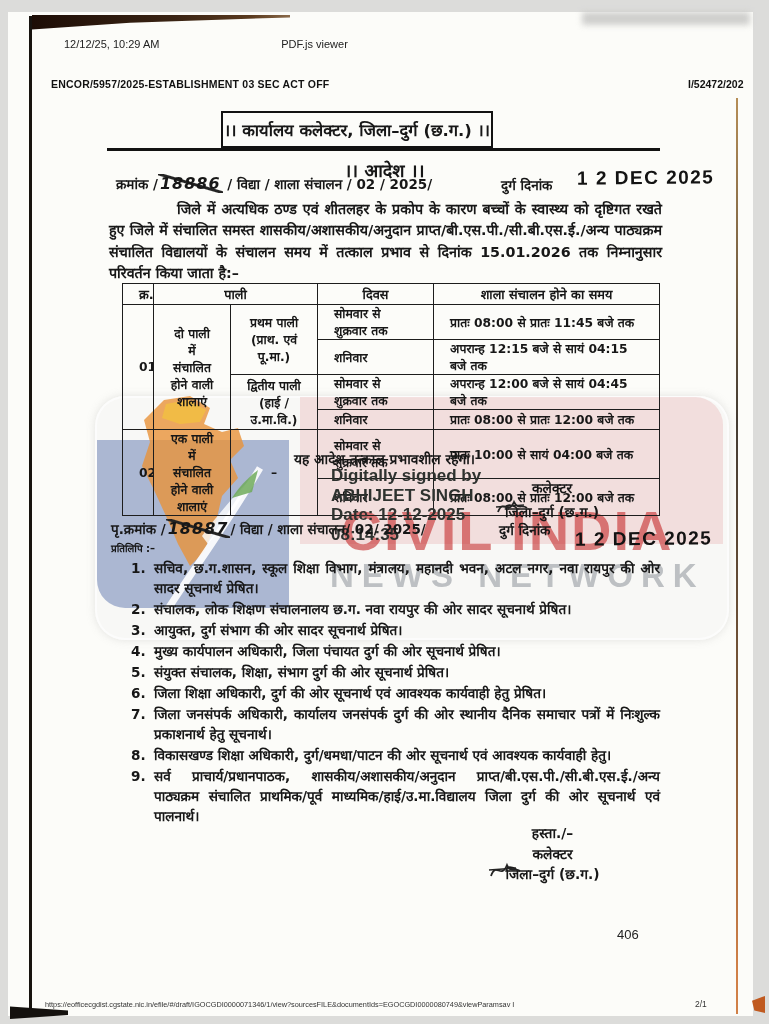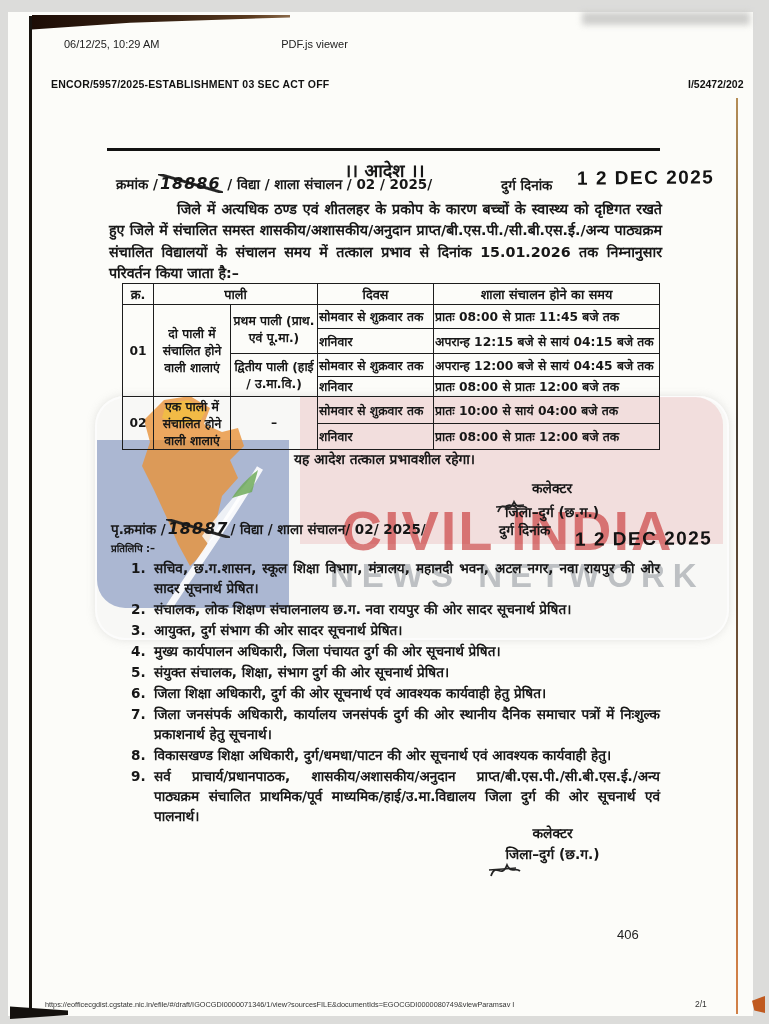--- a/index.html
+++ b/index.html
@@ -42,21 +42,21 @@
     letter-spacing:1.5px;color:#131313;white-space:nowrap;transform:rotate(-.6deg);z-index:11;}
   .stamp1{left:577px;top:167px;}
   .stamp2{left:575px;top:528px;}
 
   .body-para{left:109px;top:199px;width:553px;font-size:14.3px;line-height:1.5;
     text-align:justify;text-indent:68px;}
 
   
   table.sched{left:122px;top:283px;width:537px;border-collapse:collapse;table-layout:fixed;}
   table.sched td,table.sched th{border:1.6px solid #1d1d1d;font-weight:bold;color:#171717;
-    font-size:12.3px;padding:0 1px;overflow:hidden;}
+    font-size:12.3px;padding:0 16px;overflow:hidden;}
   table.sched th{font-size:12.8px;height:20px;}
   td.c{text-align:center;}
   td.l{text-align:left;padding-left:7px;}
 
   .effect-line{left:0;top:449px;width:769px;text-align:center;font-size:13.8px;}
 
   .digisig{left:331px;top:466px;font-family:"Liberation Sans",sans-serif;font-weight:600;
     font-size:17px;line-height:19.5px;color:#2e322f;white-space:nowrap;}
   .designation-mid{left:472px;top:476px;width:160px;text-align:center;font-size:13.8px;line-height:24px;}
   .sig-mark-mid{left:494px;top:496px;}
@@ -95,25 +95,26 @@
 <div class="canvas">
   <div class="page"></div>
 
   <div class="abs left-line"></div>
   <div class="abs corner-wedge"></div>
   <div class="abs top-smudge"></div>
   <div class="abs right-line"></div>
   <div class="abs bl-wedge"></div>
   <div class="abs br-mark"></div>
 
-  <div class="abs z10 en datetime">06/12/25, 10:29 AM</div>
+  <div class="abs z10 en datetime">12/12/25, 10:29 AM</div>
   <div class="abs z10 en viewer-title">PDF.js viewer</div>
   <div class="abs z10 en ref-left">ENCOR/5957/2025-ESTABLISHMENT 03 SEC ACT OFF</div>
   <div class="abs z10 en ref-right">I/52472/202</div>
 
+  <div class="abs z10 hi title-box">।। कार्यालय कलेक्टर, जिला–दुर्ग (छ.ग.) ।।</div>
   <div class="abs z10 thick-rule"></div>
   <div class="abs z10 hi order-heading">।। आदेश ।।</div>
 
   <div class="abs z10 hi ref-line">
     <span>क्रमांक /</span><span class="refnum">18886</span><span> / विद्या / शाला संचालन / 02 / 2025/</span>
   </div>
   <div class="abs z10 hi place-label-1">दुर्ग दिनांक</div>
   <div class="abs stamp stamp1">1 2 DEC 2025</div>
 
   <div class="abs z10 hi body-para">जिले में अत्यधिक ठण्ड एवं शीतलहर के प्रकोप के कारण बच्चों के स्वास्थ्य को दृष्टिगत रखते हुए जिले में संचालित समस्त शासकीय/अशासकीय/अनुदान प्राप्त/बी.एस.पी./सी.बी.एस.ई./अन्य पाठ्यक्रम संचालित विद्यालयों के संचालन समय में तत्काल प्रभाव से दिनांक 15.01.2026 तक निम्नानुसार परिवर्तन किया जाता है:–</div>
@@ -162,20 +163,26 @@
     </tr>
     <tr style="height:26px">
       <td class="l">शनिवार</td>
       <td class="l">प्रातः 08:00 से प्रातः 12:00 बजे तक</td>
     </tr>
   </tbody>
     </table>
 
   <div class="abs z10 hi effect-line">यह आदेश तत्काल प्रभावशील रहेगा।</div>
 
+  <div class="abs z10 digisig">
+    <div>Digitally signed by</div>
+    <div>ABHIJEET SINGH</div>
+    <div>Date: 12-12-2025</div>
+    <div>08:14:35</div>
+  </div>
 
   <div class="abs z10 hi designation-mid">
     <div>कलेक्टर</div>
     <div>जिला–दुर्ग (छ.ग.)</div>
   </div>
   <svg class="abs z10 sig-mark-mid" width="36" height="22" viewBox="0 0 36 22">
     <path d="M4 16 C9 2, 14 20, 20 6 C24 14, 28 8, 33 12" stroke="#242424" stroke-width="1.8" fill="none"></path>
     <path d="M2 11 L30 9" stroke="#242424" stroke-width="1.4" fill="none"></path>
   </svg>
 
@@ -220,20 +227,21 @@
         <span class="num">8.</span>
         <span class="txt">विकासखण्ड शिक्षा अधिकारी, दुर्ग/धमधा/पाटन की ओर सूचनार्थ एवं आवश्यक कार्यवाही हेतु।</span>
       </div>
     <div class="copy-item">
         <span class="num">9.</span>
         <span class="txt">सर्व प्राचार्य/प्रधानपाठक, शासकीय/अशासकीय/अनुदान प्राप्त/बी.एस.पी./सी.बी.एस.ई./अन्य पाठ्यक्रम संचालित प्राथमिक/पूर्व माध्यमिक/हाई/उ.मा.विद्यालय जिला दुर्ग की ओर सूचनार्थ एवं पालनार्थ।</span>
       </div>
   </div>
 
   <div class="abs z10 hi sign-block">
+    <div>हस्ता./–</div>
     <div>कलेक्टर</div>
     <div>जिला–दुर्ग (छ.ग.)</div>
   </div>
   <svg class="abs z10 sig-mark-bottom" width="36" height="24" viewBox="0 0 36 24">
     <path d="M5 18 C10 3, 15 22, 21 7 C25 16, 29 9, 34 13" stroke="#242424" stroke-width="1.8" fill="none"></path>
     <path d="M3 12 L30 10" stroke="#242424" stroke-width="1.4" fill="none"></path>
   </svg>
 
   <div class="abs z10 page-number">406</div>
   <div class="abs z10 en footer-url">https://eofficecgdist.cgstate.nic.in/efile/#/draft/IGOCGDI0000071346/1/view?sourcesFILE&amp;documentIds=EGOCGDI0000080749&amp;viewParamsav I</div>

